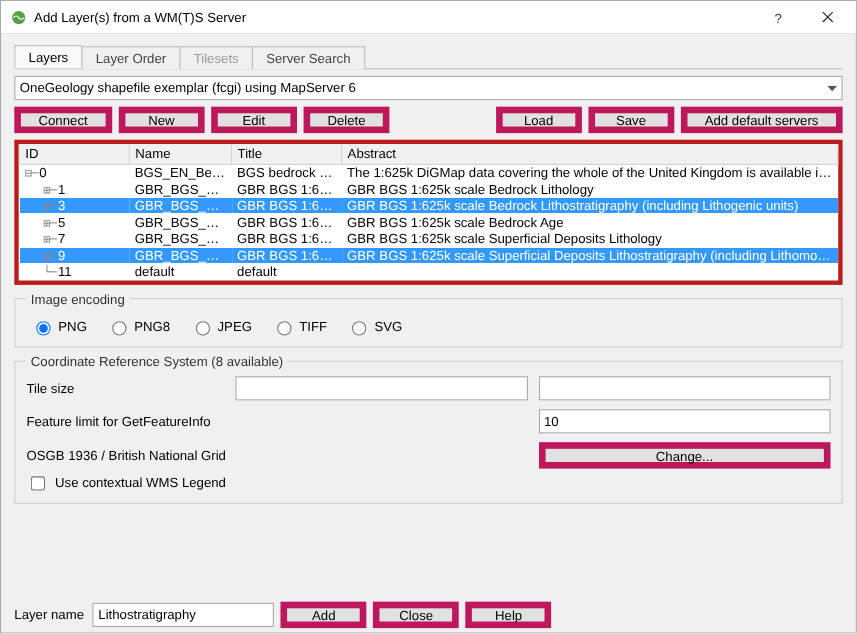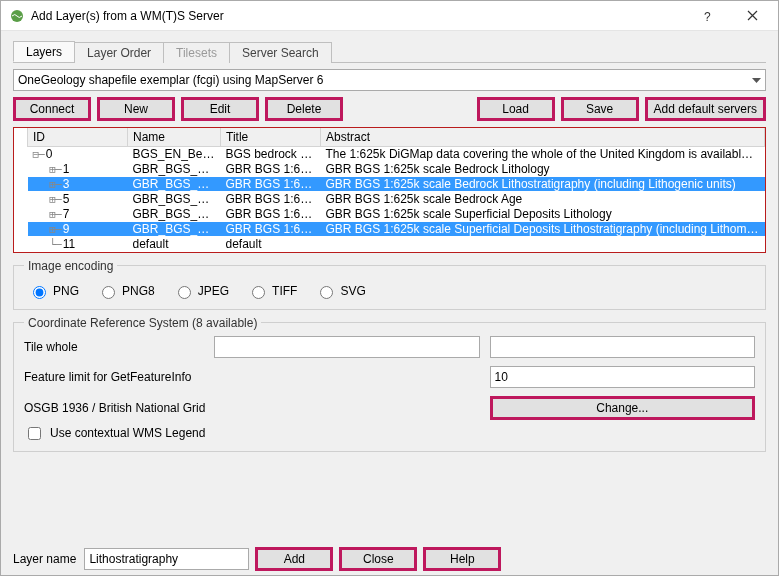--- a/index.html
+++ b/index.html
@@ -11,24 +11,24 @@
   .titlebar .sys { display:flex; gap:0; }
   .titlebar .sysbtn { width:44px; height:28px; display:flex; align-items:center; justify-content:center; color:#333; }
   .content { flex:1; padding:10px 12px 2px 12px; display:flex; flex-direction:column; gap:6px; overflow:hidden;}
   .tabs { display:flex; border-bottom:1px solid #bfbfbf; height:22px;}
   .tab { padding:3px 12px 2px; border:1px solid #bfbfbf; border-bottom:none; margin-right:-1px; background:#f0f0f0; color:#444; position:relative; top:1px;}
   .tab.active { background:#f9f9f9; color:#000; border-bottom:1px solid #f9f9f9; top:0px; }
   .tab.disabled { color:#9a9a9a; }
   .srvrow { display:flex; gap:3px;align-items:center; }
   .combobox { flex:1; height:22px; border:1px solid #aaa; background:#fff; display:flex; align-items:center; padding:0 4px; position:relative;}
   .combobox .chev { margin-left:auto; color:#555;}
-  button.btn { height:24px; border:3px solid #be185d; background:#e1e1e1; padding:0 6px; min-width:78px; text-align:center;}
+  button.btn { height:24px; border:6px solid #be185d; background:#e1e1e1; padding:0 16px; min-width:78px; text-align:center;}
   .btnrow { display:flex; gap:6px; }
   .btnrow .spacer { flex:1; }
-  .table-wrap { border:1px solid #b91c1c; flex:0 0 auto; background:#fff;padding-left:13px; }
+  .table-wrap { border:4px solid #b91c1c; flex:0 0 auto; background:#fff; }
   table { border-collapse:collapse; width:100%; table-layout:fixed; }
   thead th { background:#f0f0f0; border:1px solid #d4d4d4; border-top:none; font-weight:normal; text-align:left; padding:2px 5px; height:18px;}
   tbody td { padding:0 5px; height:15px; white-space:nowrap; overflow:hidden; text-overflow:ellipsis; border-top:1px solid transparent;}
   tbody tr.selected td { background:#3399ff; color:#fff; }
   .treecell { display:flex; align-items:center; gap:2px; }
   .twig { color:#888; font-family:monospace; font-size:11px; letter-spacing:-1px;}
   fieldset { border:1px solid #cfcfcf; margin:0; padding:6px 10px 8px 10px;}
   legend { padding:0 4px; color:#333;}
   .radios { display:flex; gap:18px; align-items:flex-end; padding:4px 0 2px 4px;}
   .radios label { display:flex; align-items:center; gap:4px; }
@@ -218,21 +218,21 @@
         <label>
             <input type="radio" name="enc" style="">
             <span>SVG</span>
           </label>
       </div>
     </fieldset>
 
     <fieldset>
       <legend>Coordinate Reference System (8 available)</legend>
       <div class="crs-grid">
-        <span>Tile whole</span>
+        <span>Tile size</span>
         <input type="text" class="txt" value="" style="">
         <input type="text" class="txt" value="" style="">
 
         <span style="grid-column:1/3">Feature limit for GetFeatureInfo</span>
         <input type="text" class="txt" value="10" style="">
 
         <span style="grid-column:1/3">OSGB 1936 / British National Grid</span>
         <button class="btn" style="width:100%">Change...</button>
       </div>
       <div class="chkrow">

